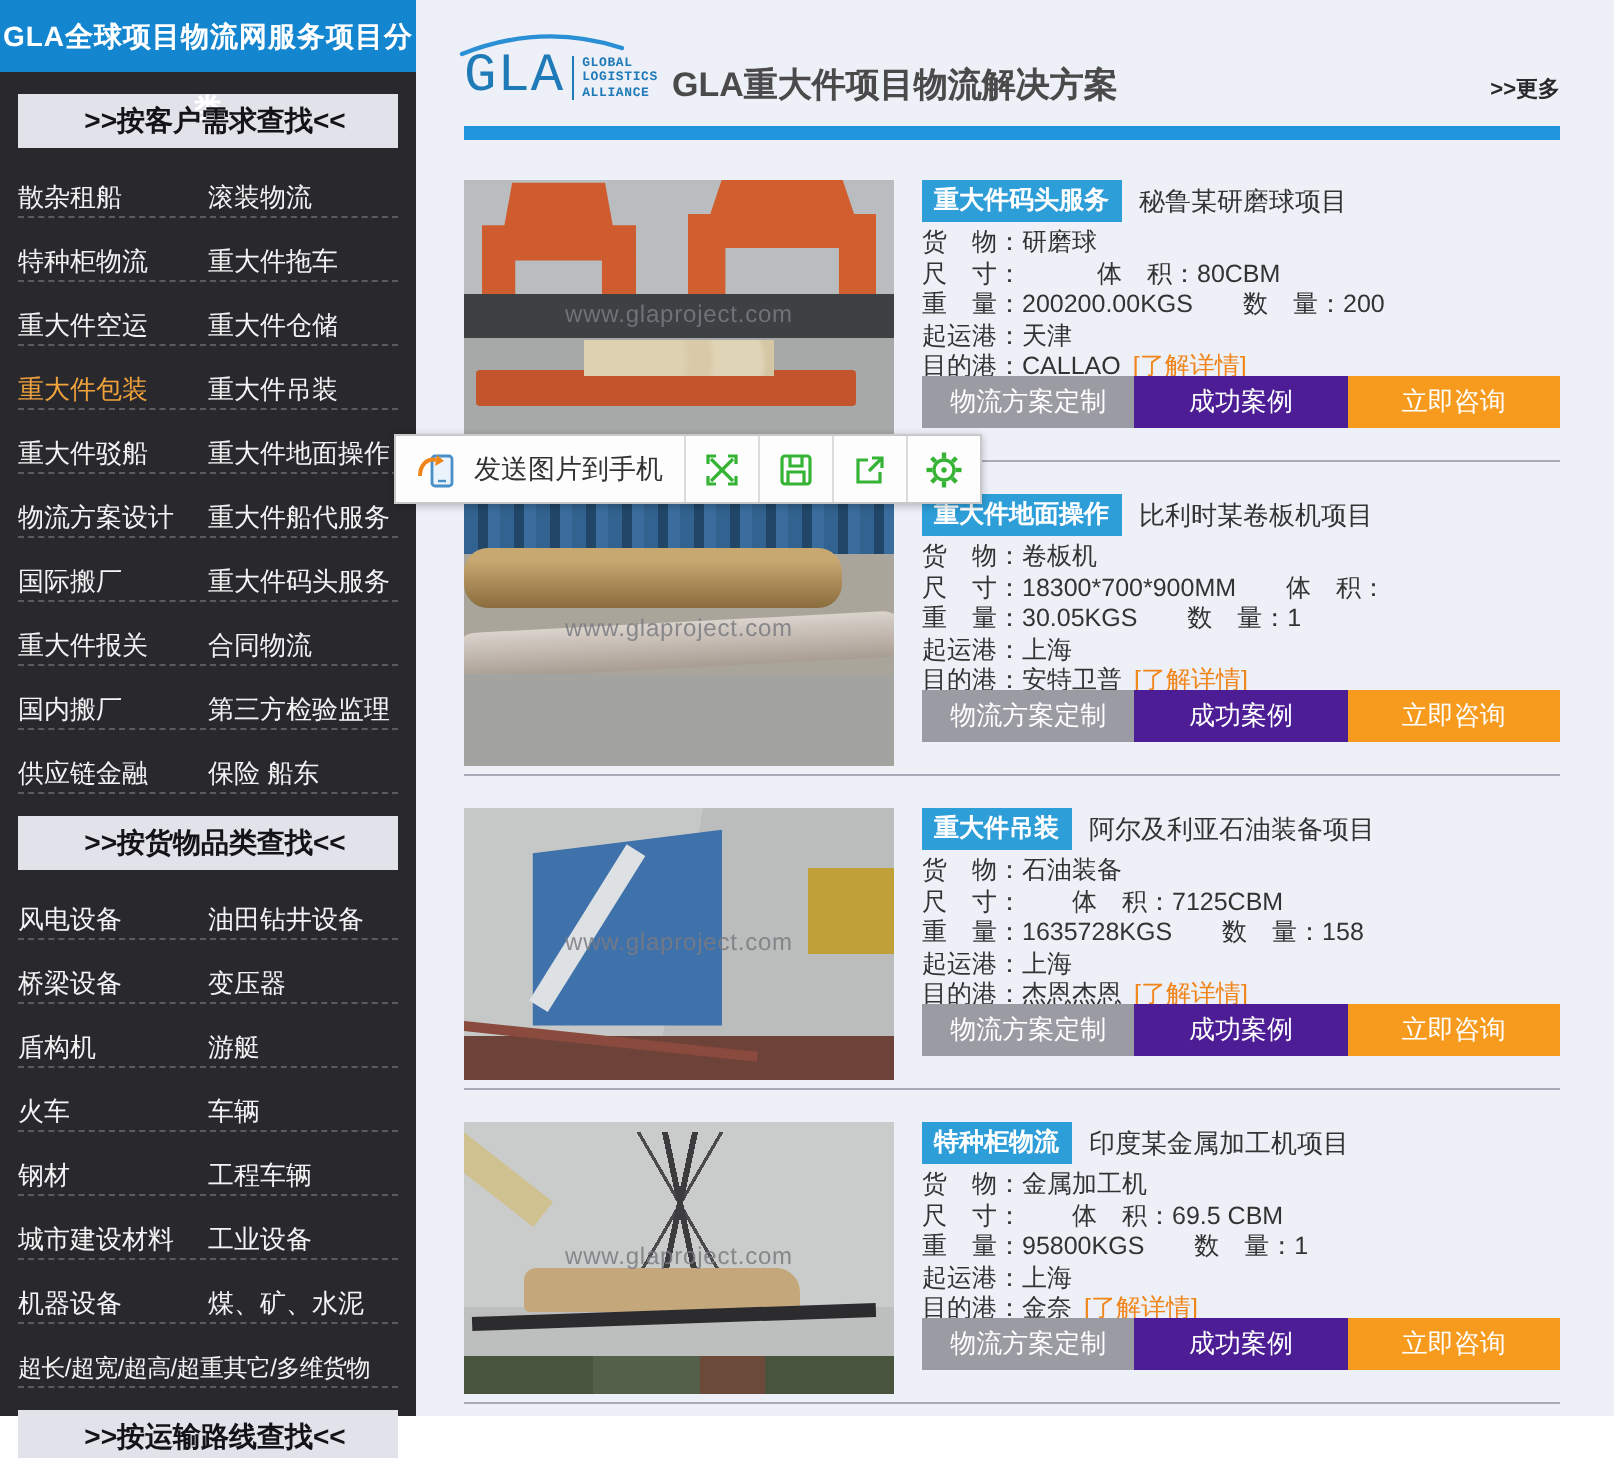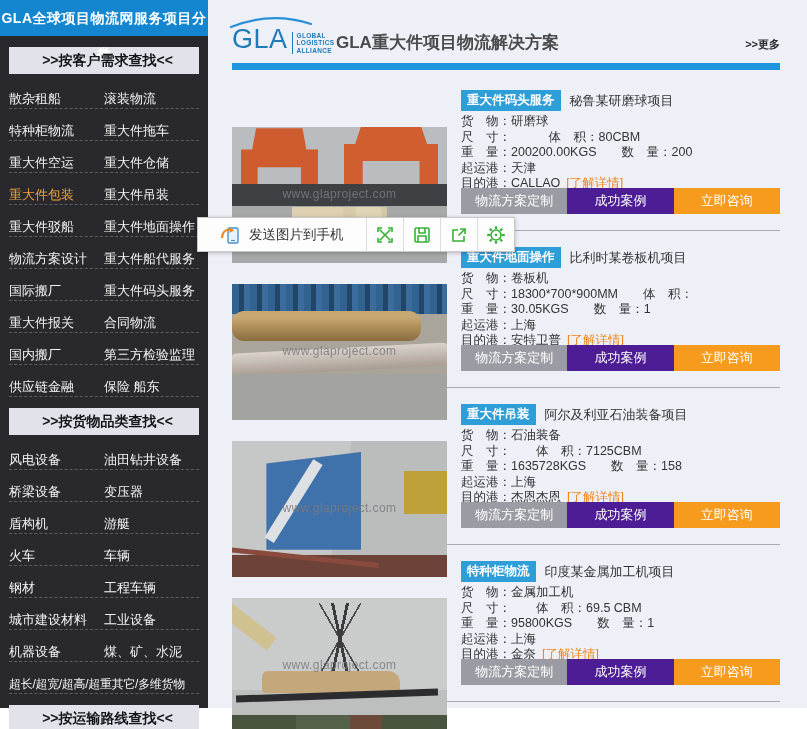--- a/index.html
+++ b/index.html
@@ -13,33 +13,33 @@
   .section-header{margin:11px 9px 10px;height:27px;line-height:27px;background:#e2e3ea;
                   color:#141418;font-size:14px;font-weight:bold;text-align:center;cursor:default;padding-left:7px;}
   .sb-row{margin:7px 9px;display:flex;align-items:flex-end;height:24px;border-bottom:1px dashed #5b5b61;}
   .sb-item{width:98px;font-size:13px;color:#f3f3f3;cursor:pointer;white-space:nowrap;overflow:hidden;}
   .sb-item.active{color:#f0a23c;}
   .sb-row.wide .sb-item{width:auto;font-size:12px;letter-spacing:-.3px;}
 
   
   #main{position:absolute;left:208px;top:0;width:599px;height:708px;background:#eef0f8;}
   .content-header{position:relative;margin:27px 0 0 24px;width:548px;height:34px;}
-  .logo{position:absolute;left:0;top:-3px;display:flex;align-items:flex-end;cursor:pointer;}
+  .logo{position:absolute;left:0;top:-3px;display:flex;align-items:center;cursor:pointer;font-family:Liberation Mono, monospace;}
   .logo-arc{position:absolute;left:-3px;top:-9px;}
   .logo-text{font-size:27px;color:#1f7ab8;letter-spacing:.5px;line-height:30px;}
   .logo-sub{display:flex;flex-direction:column;margin-left:4px;padding-left:4px;border-left:1.5px solid #1f7ab8;}
   .logo-sub span{font-size:6.5px;color:#1f7ab8;font-weight:bold;line-height:7.5px;letter-spacing:.3px;}
   .page-title{position:absolute;left:104px;top:4px;margin:0;font-size:17px;color:#4a4a4a;font-weight:bold;}
   .more{position:absolute;right:0;top:10px;font-size:11px;color:#2a2a2a;font-weight:bold;
         cursor:pointer;text-decoration:none;}
   .blue-bar{margin:2px 0 0 24px;width:548px;height:7px;background:#1e95dc;}
 
   #cards{margin-left:24px;width:548px;padding-top:20px;}
   .card{display:flex;height:124px;}
-  .photo{width:215px;height:136px;position:relative;overflow:hidden;flex:none;cursor:pointer;background:#b5b8ba;margin-top:37px;}
+  .photo{width:215px;height:136px;position:relative;overflow:hidden;flex:none;cursor:pointer;background:#b5b8ba;}
   .photo i{position:absolute;display:block;}
   .wm{position:absolute;left:0;right:0;top:44%;text-align:center;color:rgba(122,122,128,.85);
       font-size:12px;letter-spacing:.4px;z-index:4;}
   .info{flex:1;margin-left:14px;position:relative;}
   .head{height:21px;margin-bottom:3px;display:flex;align-items:center;}
   .tag{background:#2e9ed8;color:#fff;font-size:12.5px;font-weight:bold;padding:2px 6px;cursor:pointer;white-space:nowrap;}
   .title{margin-left:9px;font-size:13px;color:#333;cursor:pointer;white-space:nowrap;}
   .line{font-size:12.5px;color:#333;line-height:15.5px;white-space:nowrap;}
   .detail{color:#f08519;margin-left:6px;cursor:pointer;text-decoration:none;}
   .btns{position:absolute;left:0;right:0;bottom:0;display:flex;height:26px;margin-top:41px;}
@@ -91,21 +91,21 @@
     linear-gradient(-60deg,transparent 49%,#4a4a4c 49% 50.5%,transparent 50.5%);}
   .photo-4 .s3{left:14%;top:54%;width:64%;height:16%;background:#c4a87c;border-radius:6px 12px 3px 3px;}
   .photo-4 .s4{left:2%;top:69%;width:94%;height:5%;background:#2c2c2e;transform:rotate(-2deg);}
   .photo-4 .s5{left:0;bottom:0;width:100%;height:14%;
     background:linear-gradient(90deg,#49543f 0 30%,#55604a 30% 55%,#6b4a3a 55% 70%,#49543f 70% 100%);}
 
   
   #tooltip{position:absolute;left:197px;top:217px;height:33px;background:#fdfdfe;
            border:1px solid #c9c9c9;box-shadow:0 1px 4px rgba(0,0,0,.25);
            display:flex;align-items:stretch;z-index:10;}
-  .tt-main{display:flex;align-items:center;padding:0 22px;gap:7px;font-size:13.5px;color:#333;
+  .tt-main{display:flex;align-items:center;padding:0 10px;gap:7px;font-size:13.5px;color:#333;
            border-right:1px solid #dcdcdc;cursor:pointer;}
   .tt-btn{width:36px;display:flex;align-items:center;justify-content:center;
           border-right:1px solid #dcdcdc;cursor:pointer;}
   .tt-btn:last-child{border-right:none;}
 </style>
 </head>
 <body>
 
 <aside id="sidebar">
   <div class="sb-title">GLA全球项目物流网服务项目分类</div>

